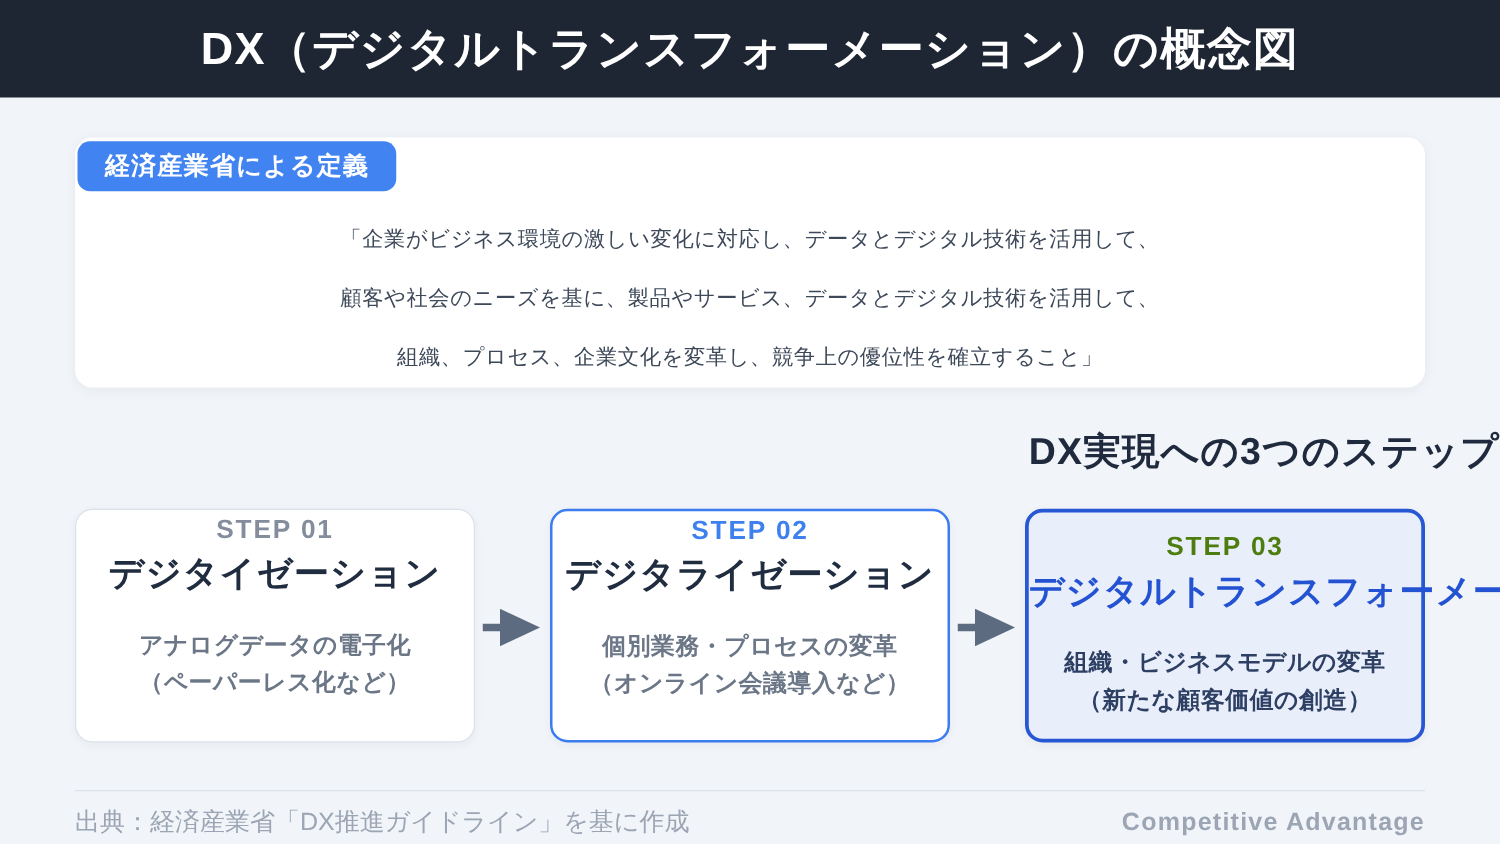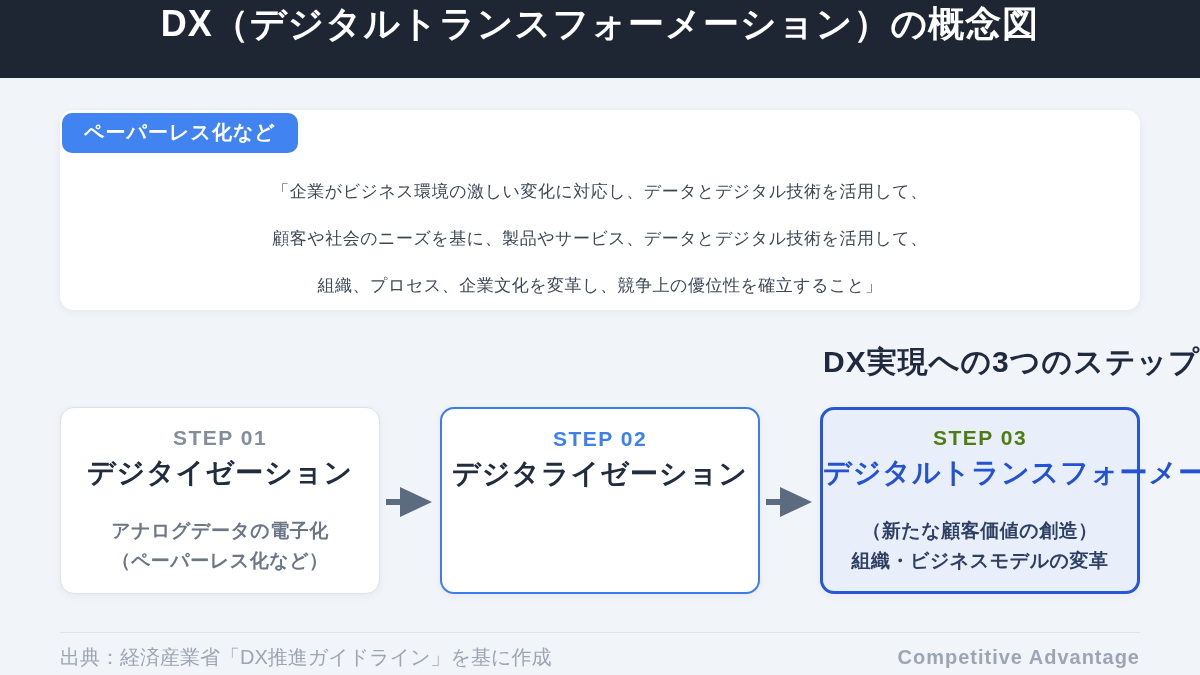--- a/index.html
+++ b/index.html
@@ -7,21 +7,21 @@
     width: 1200px; height: 675px;
     overflow: hidden;
     background: #f1f4f8;
     font-family: "Liberation Sans", "DejaVu Sans", sans-serif;
   }
 
   
   .header {
     height: 78px;
     background: #1f2633;
-    display: flex; justify-content: center;
+    display: flex; align-items: center; justify-content: center;
   }
   .header h1 {
     color: #ffffff;
     font-size: 36px;
     font-weight: 800;
     letter-spacing: 1px;
   }
 
   
   .def-card {
@@ -70,21 +70,21 @@
     height: 187px;
     display: flex;
   }
   .step-card {
     width: 320px;
     flex: none;
     background: #ffffff;
     border: 1px solid #dbe2ec;
     border-radius: 14px;
     text-align: center;
-    padding-top: 15px;
+    padding-top: 1px;
     box-shadow: 0 2px 8px rgba(30, 45, 80, 0.05);
   }
   .step-card.step-2 { border: 2px solid #3b7df0; }
   .step-card.step-3 { border: 3px solid #2857d4; background: #e9eefb; padding-top: 13px; }
 
   .step-label {
     font-size: 21px;
     font-weight: 700;
     letter-spacing: 1.5px;
     color: #838d9c;
@@ -140,21 +140,21 @@
   .footer .brand { font-weight: 700; letter-spacing: 1px; margin-left: 44px; }
 </style>
 </head>
 <body>
 
 <div class="header">
   <h1>DX（デジタルトランスフォーメーション）の概念図</h1>
 </div>
 
 <section class="def-card">
-  <div class="def-badge">ペーパーレス化など</div>
+  <div class="def-badge">経済産業省による定義</div>
   <p class="def-line">「企業がビジネス環境の激しい変化に対応し、データとデジタル技術を活用して、</p>
   <p class="def-line">顧客や社会のニーズを基に、製品やサービス、データとデジタル技術を活用して、</p>
   <p class="def-line">組織、プロセス、企業文化を変革し、競争上の優位性を確立すること」</p>
 </section>
 
 <h2 class="section-title">DX実現への3つのステップ</h2>
 
 <div class="steps-row">
 
   <div class="step-card step-1">
@@ -169,35 +169,39 @@
   <div class="arrow-box">
     <svg width="48" height="30" viewBox="0 0 48 30">
       <rect x="0" y="12" width="17" height="6" fill="#5d6b80"></rect>
       <polygon points="14,0 46,15 14,30" fill="#5d6b80"></polygon>
     </svg>
   </div>
 
   <div class="step-card step-2">
     <div class="step-label">STEP 02</div>
     <div class="step-name">デジタライゼーション</div>
+    <div class="step-desc">
+      <div>個別業務・プロセスの変革</div>
+      <div>（オンライン会議導入など）</div>
+    </div>
   </div>
 
   <div class="arrow-box">
     <svg width="48" height="30" viewBox="0 0 48 30">
       <rect x="0" y="12" width="17" height="6" fill="#5d6b80"></rect>
       <polygon points="14,0 46,15 14,30" fill="#5d6b80"></polygon>
     </svg>
   </div>
 
   <div class="step-card step-3">
     <div class="step-label">STEP 03</div>
     <div class="step-name">デジタルトランスフォーメーション</div>
     <div class="step-desc">
+      <div>組織・ビジネスモデルの変革</div>
       <div>（新たな顧客価値の創造）</div>
-      <div>組織・ビジネスモデルの変革</div>
     </div>
   </div>
 
 </div>
 
 <div class="footer-divider"></div>
 <div class="footer">
   <span class="source">出典：経済産業省「DX推進ガイドライン」を基に作成</span>
   <span class="brand">Competitive Advantage</span>
 </div>

